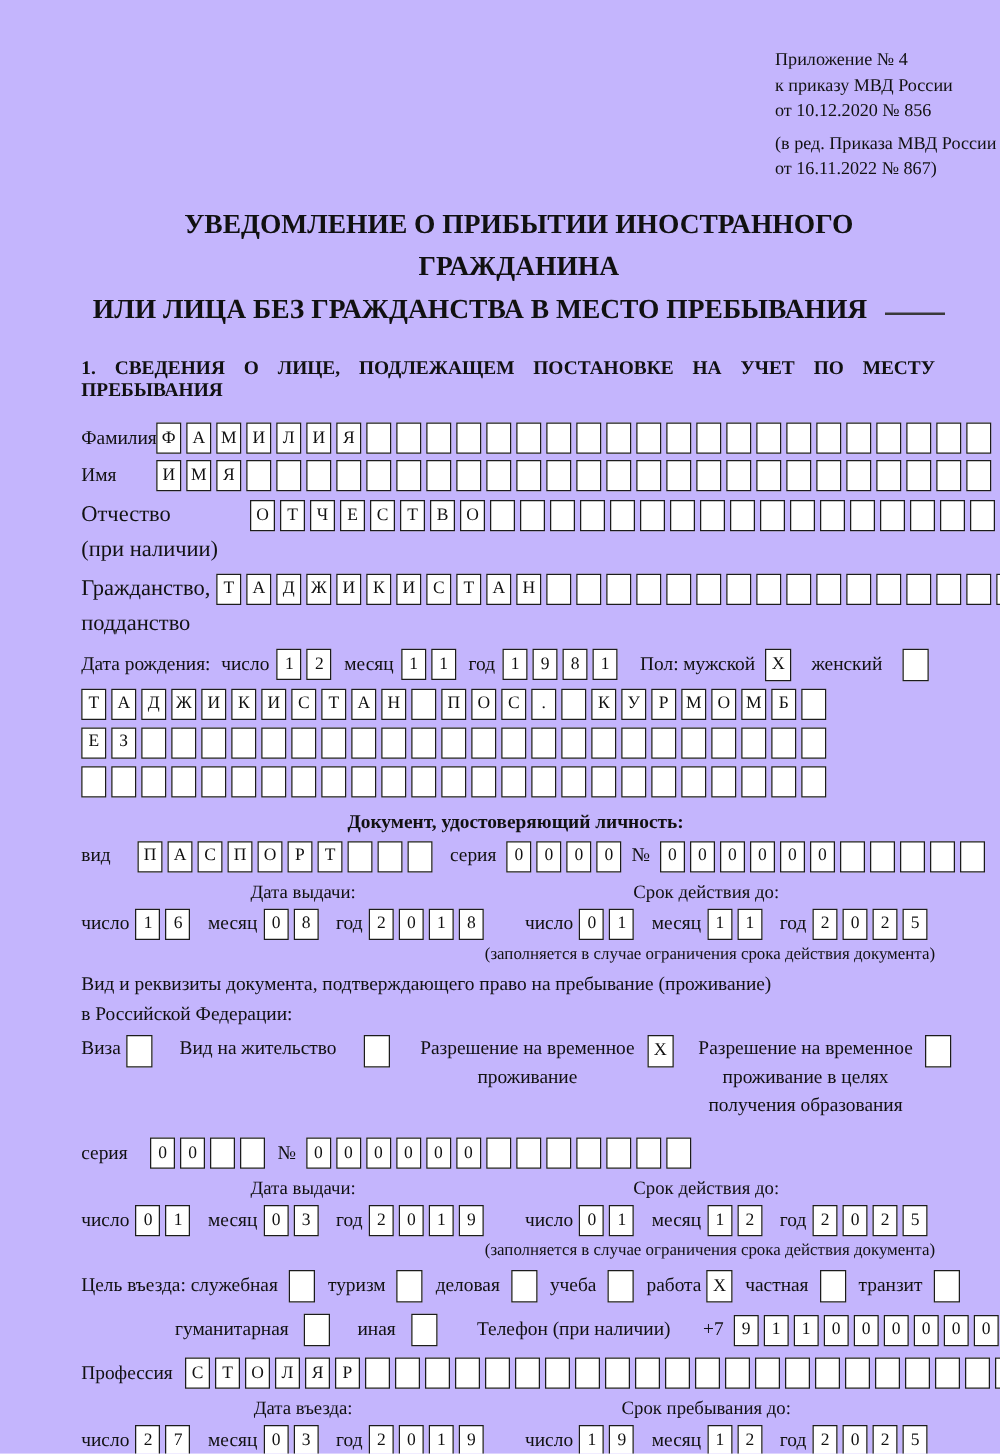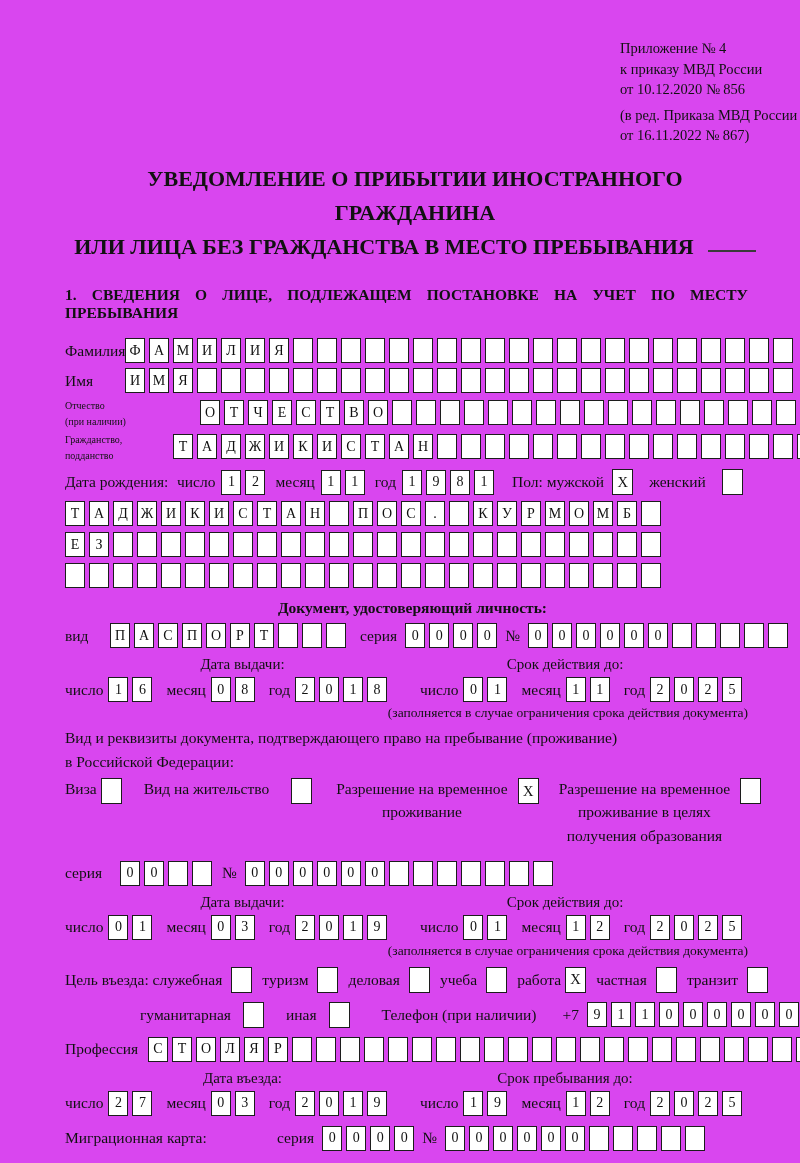--- a/index.html
+++ b/index.html
@@ -7,21 +7,21 @@
   body {
     width: 800px; height: 1163px;
     font-family: "Liberation Serif", "DejaVu Serif", serif;
     color: #111;
   }
   .page {
     position: relative;
     width: 800px; height: 1163px;
     overflow: hidden;
     padding: 38px 0 0 65px;
-    background: #d946ef;
+    background: #c4b5fd;
   }
   
   .meta { margin-left: 555px; font-size: 14.5px; line-height: 1.42; }
   .meta .amend { margin-top: 5px; }
   .forma {
     text-align: right; padding-right: 35px;
     font-weight: bold; font-size: 16px; margin-top: 16px;
   }
   .title {
     text-align: center; font-weight: bold; font-size: 22px;
@@ -48,21 +48,21 @@
     border: 1.6px solid #1c1c1c;
     display: inline-flex; align-items: center; justify-content: center;
     font-size: 14px; background: #fff;
   }
   .chk {
     flex: 0 0 21px; width: 21px; height: 26px;
     border: 1.6px solid #1c1c1c;
     display: inline-flex; align-items: center; justify-content: center;
     font-size: 14.5px; background: #fff;
   }
-  .lblcol { flex: 0 0 auto; font-size: 10px; line-height: 1.55; }
+  .lblcol { flex: 0 0 auto; font-size: 18px; line-height: 1.55; }
   .cellstack > .cells { margin-bottom: 6px; }
   .mr6 { margin-right: 6px; }
   .dual-head { display: flex; font-size: 15px; margin: 8px 0 4px 0; }
   .dual-head .h1 { width: 355px; text-align: center; }
   .dual-head .h2 { width: 290px; text-align: center; }
   .date-row { display: flex; align-items: center; white-space: nowrap; }
   .date-half1 { width: 355px; display: flex; align-items: center; }
   .date-half2 { display: flex; align-items: center; }
   .date-row .lbl { margin-right: 5px; }
   .date-row .cells { margin-right: 10px; }

